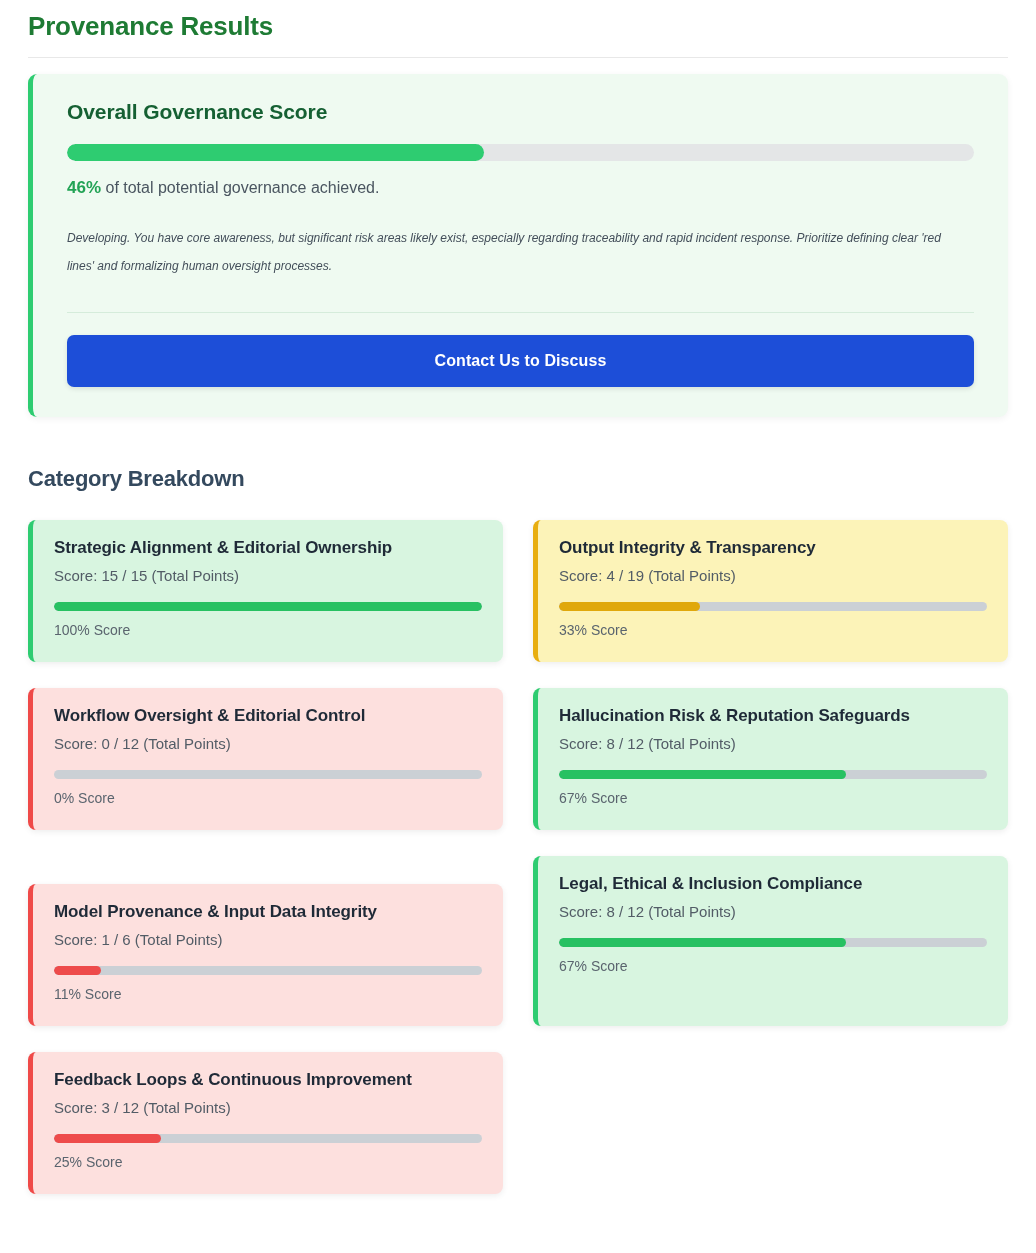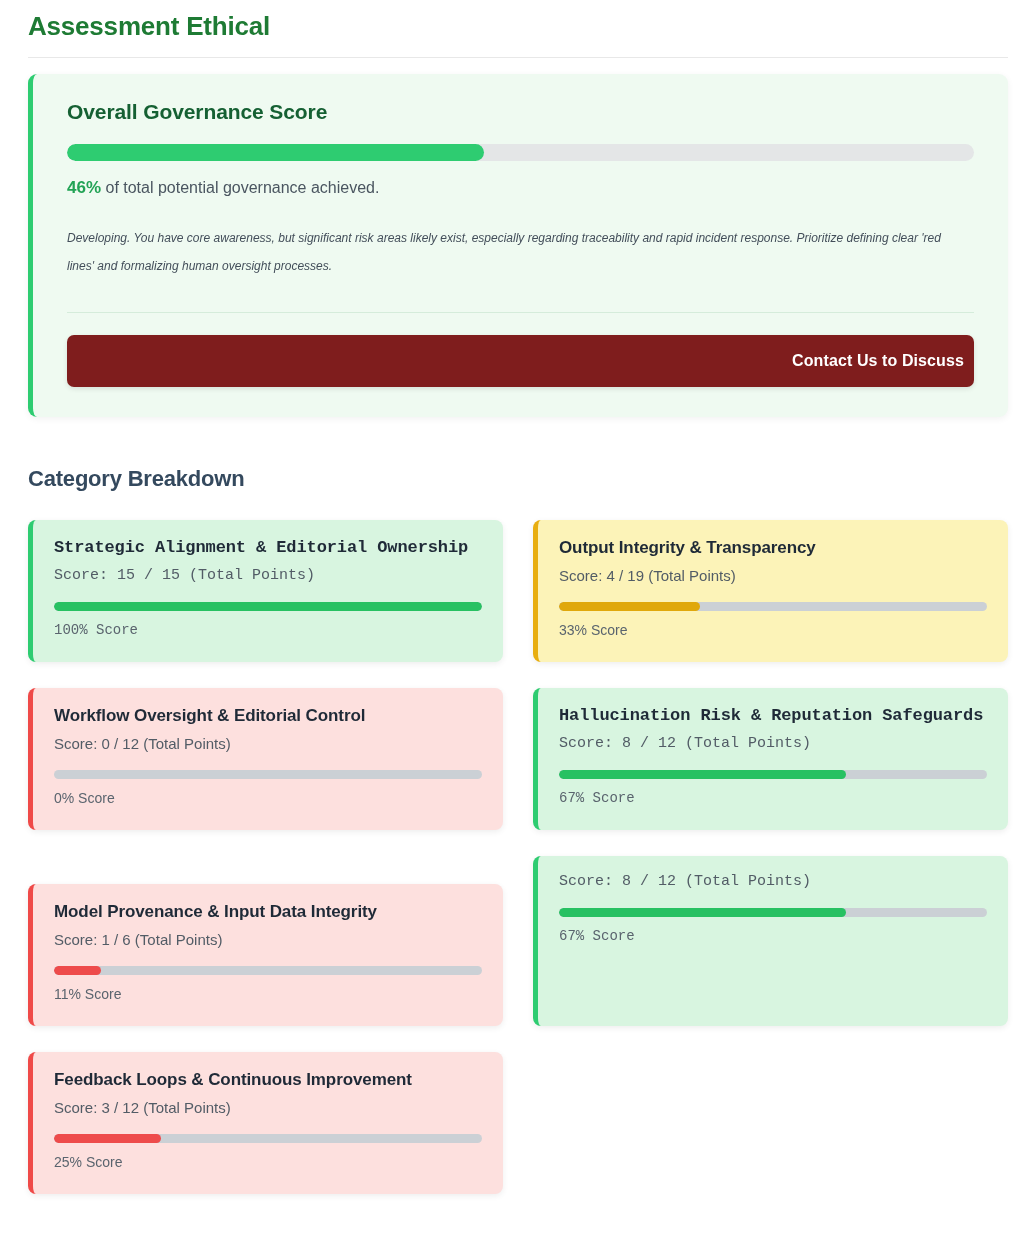--- a/index.html
+++ b/index.html
@@ -117,21 +117,21 @@
     column-gap: 30px;
     row-gap: 26px;
     margin-top: 28px;
   }
   .cat-card {
     border-radius: 8px;
     padding: 17px 21px 19px 21px;
     box-shadow: 0 2px 6px rgba(0,0,0,0.07);
     min-height: 142px;
   }
-  .cat-card.good  { background: #d8f5e0; border-left: 5px solid #ec4899; font-family: Liberation Mono, monospace; }
+  .cat-card.good  { background: #d8f5e0; border-left: 5px solid #ec4899; }
   .cat-card.mid   { background: #fcf3b8; border-left: 5px solid #4c1d95; }
   .cat-card.bad   { background: #fde0de; border-left: 5px solid #ef4a48; }
 
   .cat-name {
     font-size: 17px;
     font-weight: bold;
     color: #1f2a37;
     line-height: 21px;
     margin: 0 0 9px 0;
     letter-spacing: -0.1px;
@@ -162,39 +162,39 @@
     font-size: 14px;
     color: #5a646e;
     line-height: 17px;
   }
 </style>
 </head>
 <body>
 
 <div class="page">
 
-  <h1 class="page-title">Assessment Ethical</h1>
+  <h1 class="page-title">Provenance Results</h1>
   <div class="title-rule"></div>
 
   <div class="overall-card" style="border-left-color: rgb(46, 204, 113);">
     <h2 class="overall-heading">Overall Governance Score</h2>
 
     <div class="bar-track">
       <div class="bar-fill" style="width: 46%; background: rgb(46, 204, 113);"></div>
     </div>
 
     <p class="score-line">
       <span class="pct">46%</span><span> of total potential governance achieved.</span>
     </p>
 
     <p class="verdict">Developing. You have core awareness, but significant risk areas likely exist, especially regarding traceability and rapid incident response. Prioritize defining clear 'red lines' and formalizing human oversight processes.</p>
 
     <div class="card-rule"></div>
 
-    <button class="cta-button" style="background: #7f1d1d; text-align: right;">Contact Us to Discuss</button>
+    <button class="cta-button" style="background: #1d4ed8;">Contact Us to Discuss</button>
   </div>
 
   <h2 class="section-title">Category Breakdown</h2>
 
   <div class="cards-grid">
       <div class="cat-card good" style="border-left-color: rgb(46, 204, 113);">
         <div class="cat-name">Strategic Alignment &amp; Editorial Ownership</div>
         <div class="cat-score">Score: 15 / 15 (Total Points)</div>
         <div class="cat-track">
           <div class="cat-fill good" style="width: 100%;"></div>
@@ -227,20 +227,21 @@
       </div>
       <div class="cat-card bad" style="border-left-color: rgb(239, 74, 72); margin-top: 28px;">
         <div class="cat-name">Model Provenance &amp; Input Data Integrity</div>
         <div class="cat-score">Score: 1 / 6 (Total Points)</div>
         <div class="cat-track">
           <div class="cat-fill bad" style="width: 11%;"></div>
         </div>
         <div class="cat-pct">11% Score</div>
       </div>
       <div class="cat-card good" style="border-left-color: rgb(46, 204, 113);">
+        <div class="cat-name">Legal, Ethical &amp; Inclusion Compliance</div>
         <div class="cat-score">Score: 8 / 12 (Total Points)</div>
         <div class="cat-track">
           <div class="cat-fill good" style="width: 67%;"></div>
         </div>
         <div class="cat-pct">67% Score</div>
       </div>
       <div class="cat-card bad" style="border-left-color: rgb(239, 74, 72);">
         <div class="cat-name">Feedback Loops &amp; Continuous Improvement</div>
         <div class="cat-score">Score: 3 / 12 (Total Points)</div>
         <div class="cat-track">

